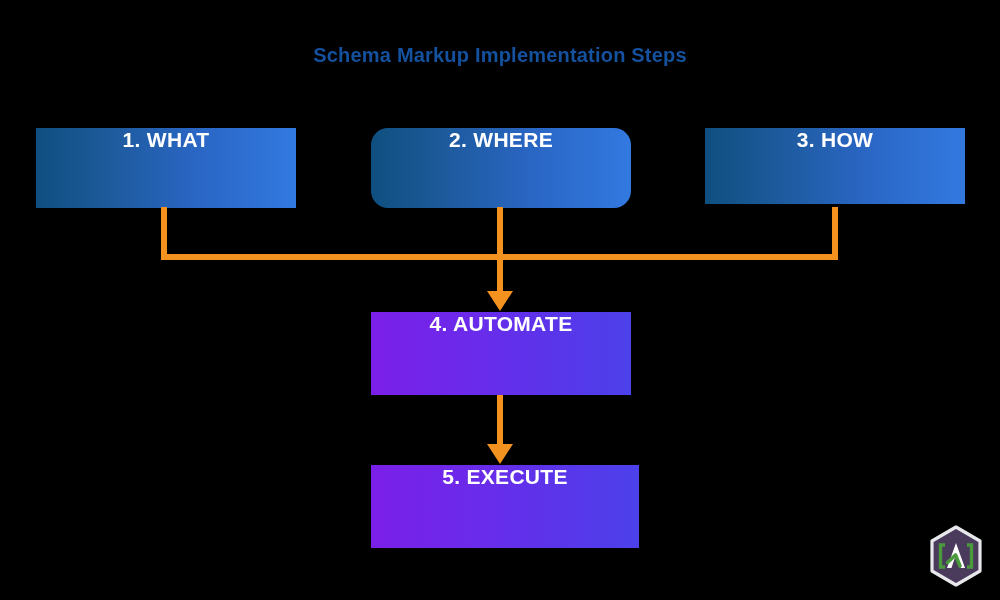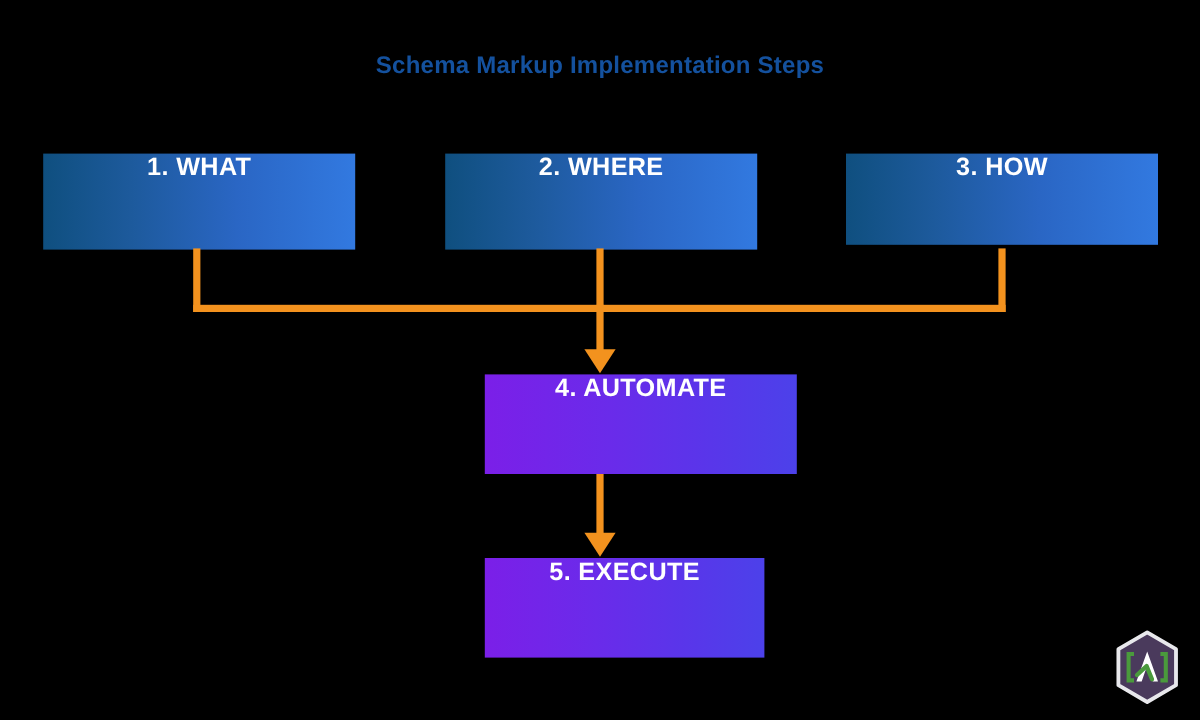--- a/index.html
+++ b/index.html
@@ -46,30 +46,29 @@
     font-size: 21px;
     letter-spacing: 0.3px;
     white-space: nowrap;
     text-align: center;
   }
   .node.blue {
     background: linear-gradient(90deg, #0f4f7f 0%, #1d5a9c 28%, #2a66c4 62%, #3279e0 100%);
   }
   .node.purple {
     background: linear-gradient(90deg, #7b1fe8 0%, #6a2bea 40%, #5a35ea 70%, #4c41ea 100%);
-    margin-left: 33px;
   }
 
   
   #node-what   { left: 36px;  top: 128px; width: 260px; height: 80px; }
-  #node-where  { left: 371px; top: 128px; width: 260px; height: 80px; }
+  #node-where  { left: 371px; top: 128px; width: 260px; height: 80px; border-radius: 17px; }
   #node-how    { left: 705px; top: 128px; width: 260px; height: 76px; }
   
   #node-automate { left: 371px; top: 312px; width: 260px; height: 83px; }
-  #node-execute  { left: 371px; top: 465px; width: 233px; height: 83px; }
+  #node-execute  { left: 371px; top: 465px; width: 268px; height: 83px; }
 
   
   .conn {
     position: absolute;
     background: #f3921e;
   }
   
   #drop-what  { left: 161px; top: 207px; width: 6px; height: 53px; }
   #drop-where { left: 497px; top: 207px; width: 6px; height: 53px; }
   #drop-how   { left: 832px; top: 207px; width: 6px; height: 53px; }

